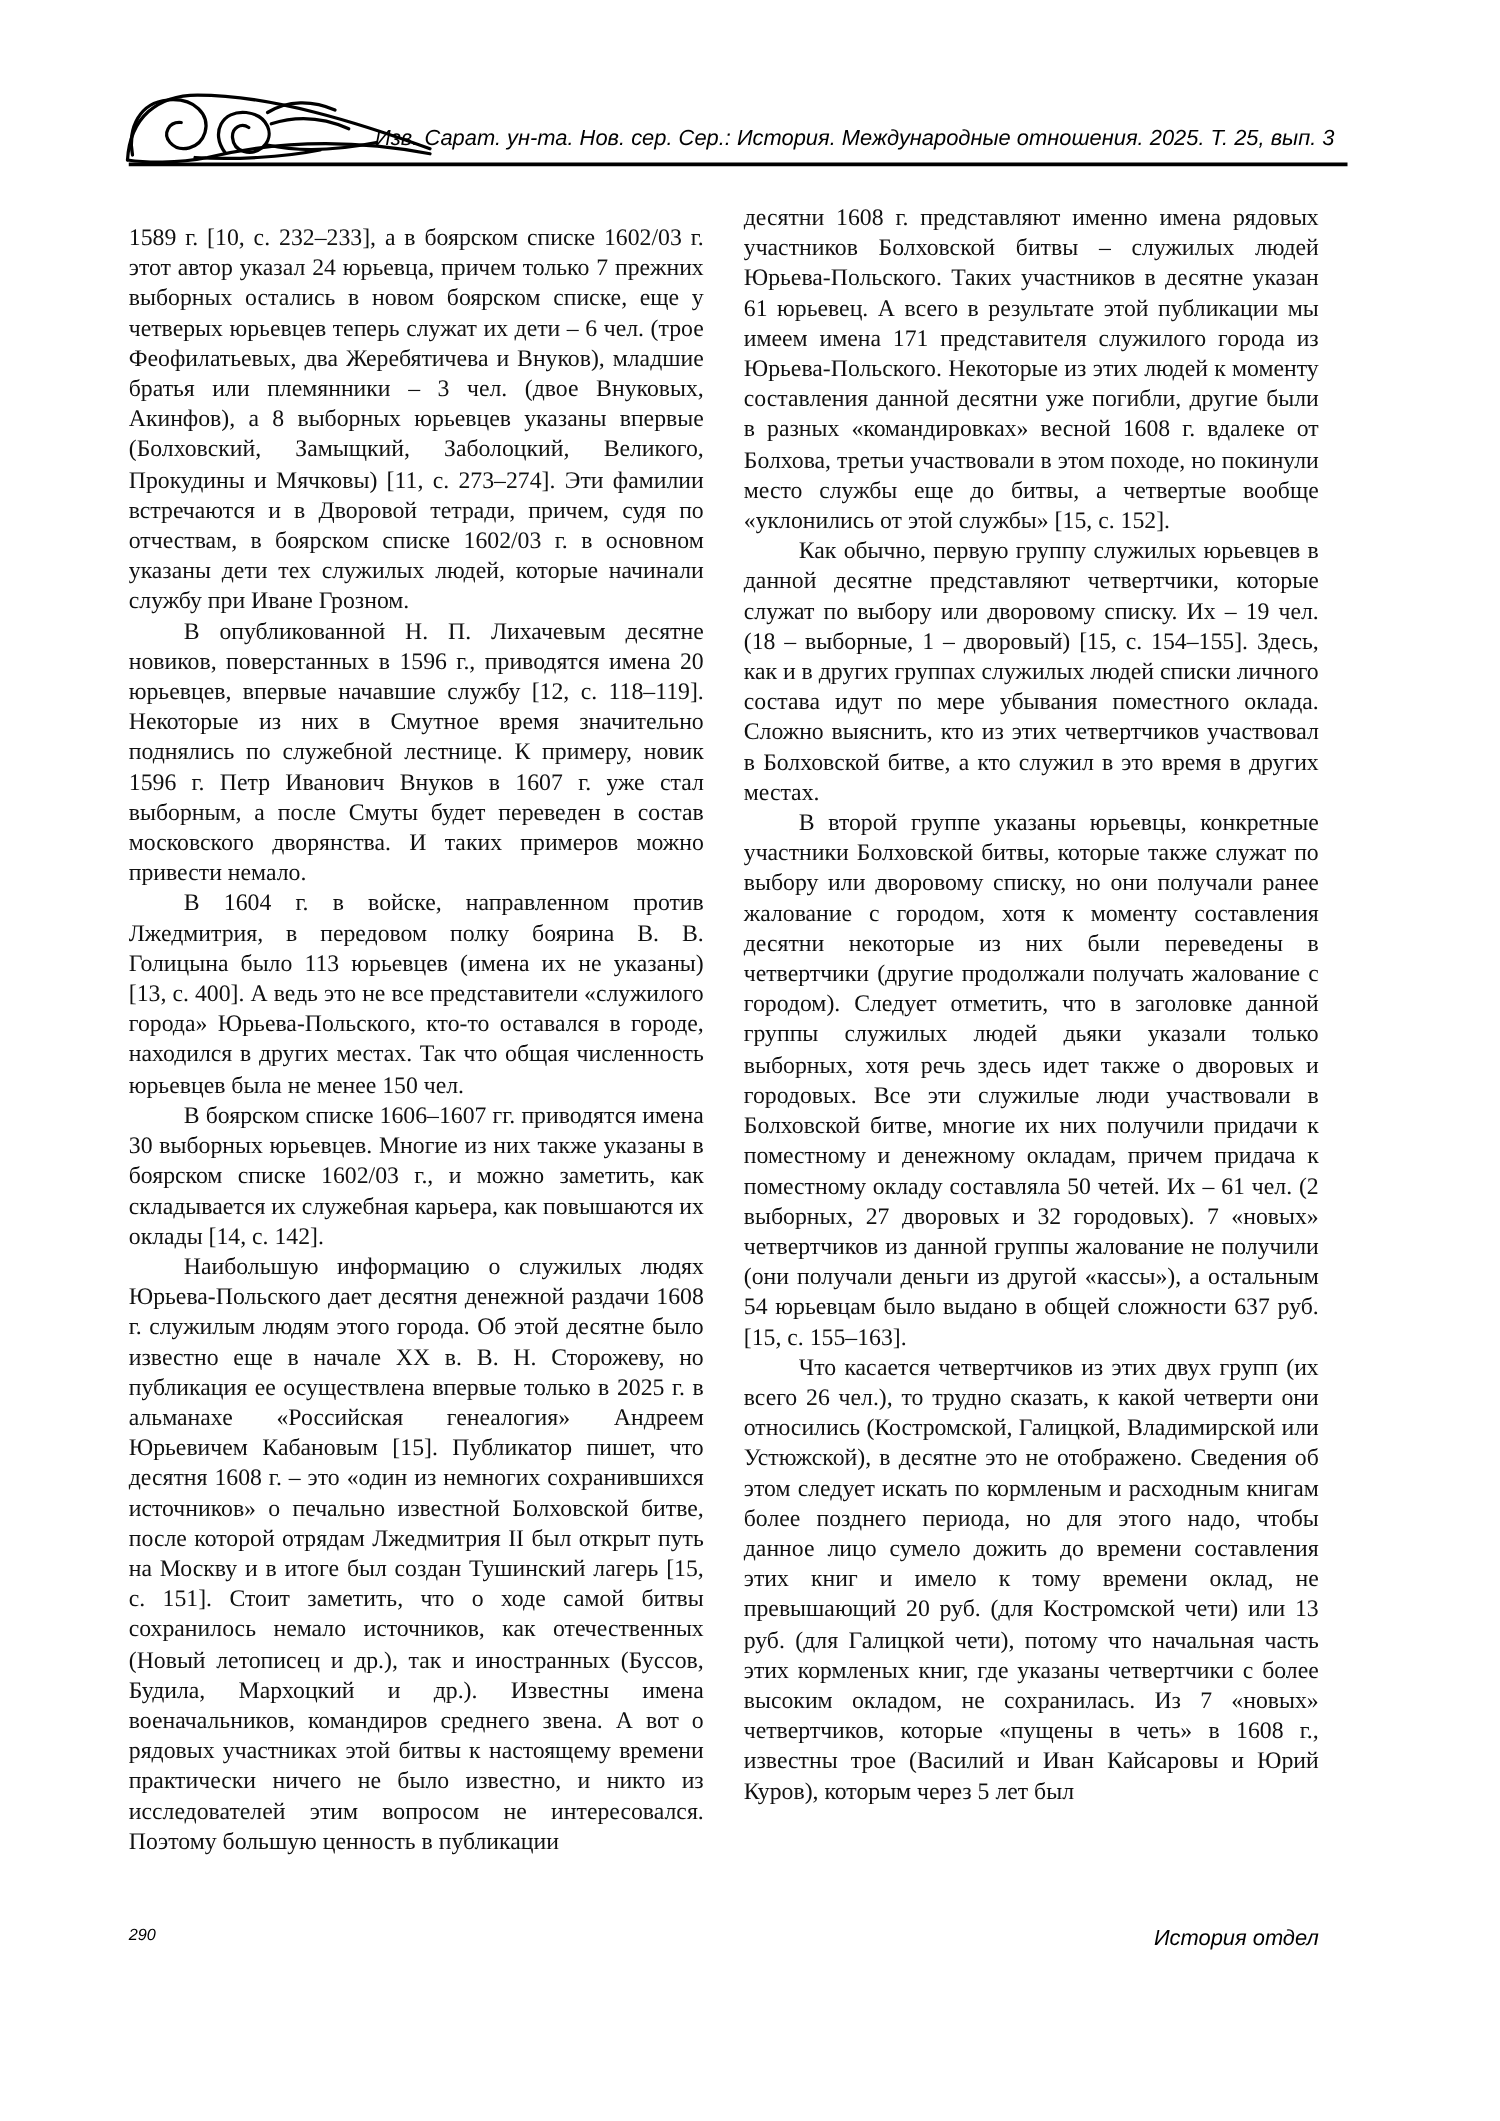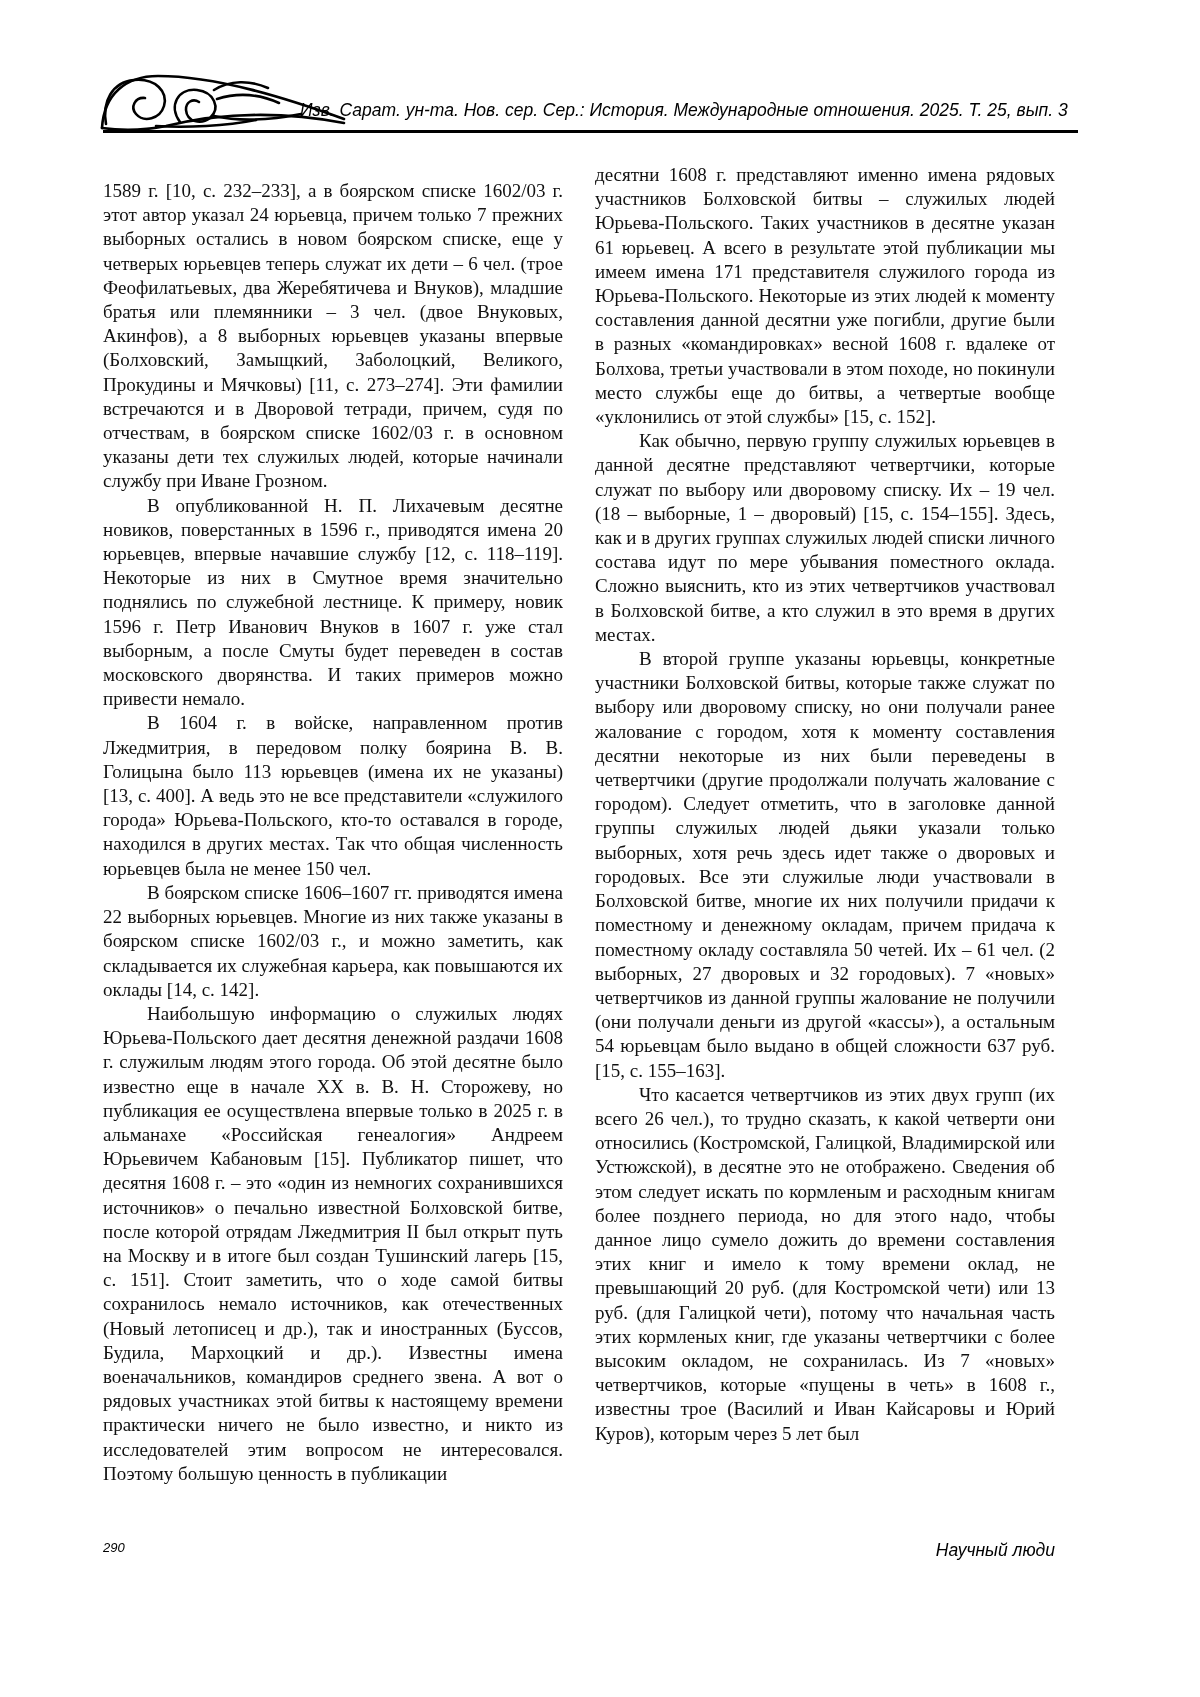--- a/index.html
+++ b/index.html
@@ -101,28 +101,28 @@
   </svg>
 
   <div class="journal-line">Изв. Сарат. ун-та. Нов. сер. Сер.: История. Международные отношения. 2025. Т. 25, вып. 3</div>
 
   <div class="header-rule"></div>
 
   <div class="column column-left">
       <p class="para">1589 г. [10, с. 232–233], а в боярском списке 1602/03 г. этот автор указал 24 юрьевца, причем только 7 прежних выборных остались в новом боярском списке, еще у четверых юрьевцев теперь служат их дети – 6 чел. (трое Феофилатьевых, два Жеребятичева и Внуков), младшие братья или племянники – 3 чел. (двое Внуковых, Акинфов), а 8 выборных юрьевцев указаны впервые (Болховский, Замыщкий, Заболоцкий, Великого, Прокудины и Мячковы) [11, с. 273–274]. Эти фамилии встречаются и в Дворовой тетради, причем, судя по отчествам, в боярском списке 1602/03 г. в основном указаны дети тех служилых людей, которые начинали службу при Иване Грозном.</p>
       <p class="para indent">В опубликованной Н. П. Лихачевым десятне новиков, поверстанных в 1596 г., приводятся имена 20 юрьевцев, впервые начавшие службу [12, с. 118–119]. Некоторые из них в Смутное время значительно поднялись по служебной лестнице. К примеру, новик 1596 г. Петр Иванович Внуков в 1607 г. уже стал выборным, а после Смуты будет переведен в состав московского дворянства. И таких примеров можно привести немало.</p>
       <p class="para indent">В 1604 г. в войске, направленном против Лжедмитрия, в передовом полку боярина В. В. Голицына было 113 юрьевцев (имена их не указаны) [13, с. 400]. А ведь это не все представители «служилого города» Юрьева-Польского, кто-то оставался в городе, находился в других местах. Так что общая численность юрьевцев была не менее 150 чел.</p>
-      <p class="para indent">В боярском списке 1606–1607 гг. приводятся имена 22 выборных юрьевцев. Многие из них также указаны в боярском списке 1602/03 г., и можно заметить, как складывается их служебная карьера, как повышаются их оклады [14, с. 142].</p>
+      <p class="para indent">В боярском списке 1606–1607 гг. приводятся имена 30 выборных юрьевцев. Многие из них также указаны в боярском списке 1602/03 г., и можно заметить, как складывается их служебная карьера, как повышаются их оклады [14, с. 142].</p>
       <p class="para indent">Наибольшую информацию о служилых людях Юрьева-Польского дает десятня денежной раздачи 1608 г. служилым людям этого города. Об этой десятне было известно еще в начале XX в. В. Н. Сторожеву, но публикация ее осуществлена впервые только в 2025 г. в альманахе «Российская генеалогия» Андреем Юрьевичем Кабановым [15]. Публикатор пишет, что десятня 1608 г. – это «один из немногих сохранившихся источников» о печально известной Болховской битве, после которой отрядам Лжедмитрия II был открыт путь на Москву и в итоге был создан Тушинский лагерь [15, с. 151]. Стоит заметить, что о ходе самой битвы сохранилось немало источников, как отечественных (Новый летописец и др.), так и иностранных (Буссов, Будила, Мархоцкий и др.). Известны имена военачальников, командиров среднего звена. А вот о рядовых участниках этой битвы к настоящему времени практически ничего не было известно, и никто из исследователей этим вопросом не интересовался. Поэтому большую ценность в публикации</p>
     </div>
 
   <div class="column column-right">
       <p class="para">десятни 1608 г. представляют именно имена рядовых участников Болховской битвы – служилых людей Юрьева-Польского. Таких участников в десятне указан 61 юрьевец. А всего в результате этой публикации мы имеем имена 171 представителя служилого города из Юрьева-Польского. Некоторые из этих людей к моменту составления данной десятни уже погибли, другие были в разных «командировках» весной 1608 г. вдалеке от Болхова, третьи участвовали в этом походе, но покинули место службы еще до битвы, а четвертые вообще «уклонились от этой службы» [15, с. 152].</p>
       <p class="para indent">Как обычно, первую группу служилых юрьевцев в данной десятне представляют четвертчики, которые служат по выбору или дворовому списку. Их – 19 чел. (18 – выборные, 1 – дворовый) [15, с. 154–155]. Здесь, как и в других группах служилых людей списки личного состава идут по мере убывания поместного оклада. Сложно выяснить, кто из этих четвертчиков участвовал в Болховской битве, а кто служил в это время в других местах.</p>
       <p class="para indent">В второй группе указаны юрьевцы, конкретные участники Болховской битвы, которые также служат по выбору или дворовому списку, но они получали ранее жалование с городом, хотя к моменту составления десятни некоторые из них были переведены в четвертчики (другие продолжали получать жалование с городом). Следует отметить, что в заголовке данной группы служилых людей дьяки указали только выборных, хотя речь здесь идет также о дворовых и городовых. Все эти служилые люди участвовали в Болховской битве, многие их них получили придачи к поместному и денежному окладам, причем придача к поместному окладу составляла 50 четей. Их – 61 чел. (2 выборных, 27 дворовых и 32 городовых). 7 «новых» четвертчиков из данной группы жалование не получили (они получали деньги из другой «кассы»), а остальным 54 юрьевцам было выдано в общей сложности 637 руб. [15, с. 155–163].</p>
       <p class="para indent">Что касается четвертчиков из этих двух групп (их всего 26 чел.), то трудно сказать, к какой четверти они относились (Костромской, Галицкой, Владимирской или Устюжской), в десятне это не отображено. Сведения об этом следует искать по кормленым и расходным книгам более позднего периода, но для этого надо, чтобы данное лицо сумело дожить до времени составления этих книг и имело к тому времени оклад, не превышающий 20 руб. (для Костромской чети) или 13 руб. (для Галицкой чети), потому что начальная часть этих кормленых книг, где указаны четвертчики с более высоким окладом, не сохранилась. Из 7 «новых» четвертчиков, которые «пущены в четь» в 1608 г., известны трое (Василий и Иван Кайсаровы и Юрий Куров), которым через 5 лет был</p>
     </div>
 
   <div class="footer-page-number">290</div>
 
-  <div class="footer-section">Научный люди</div>
+  <div class="footer-section">История отдел</div>
 
 </div>
 
 </body></html>

